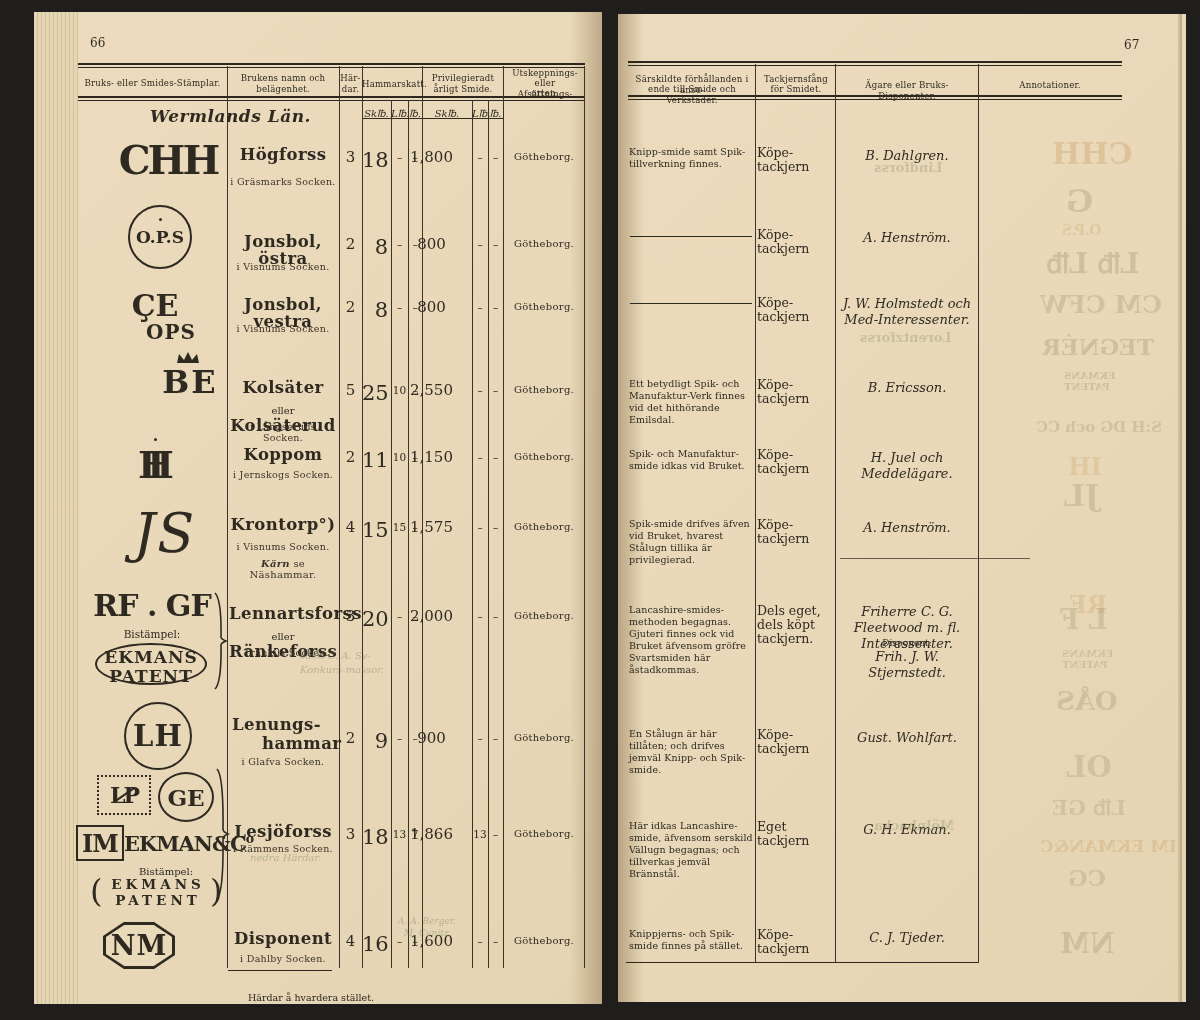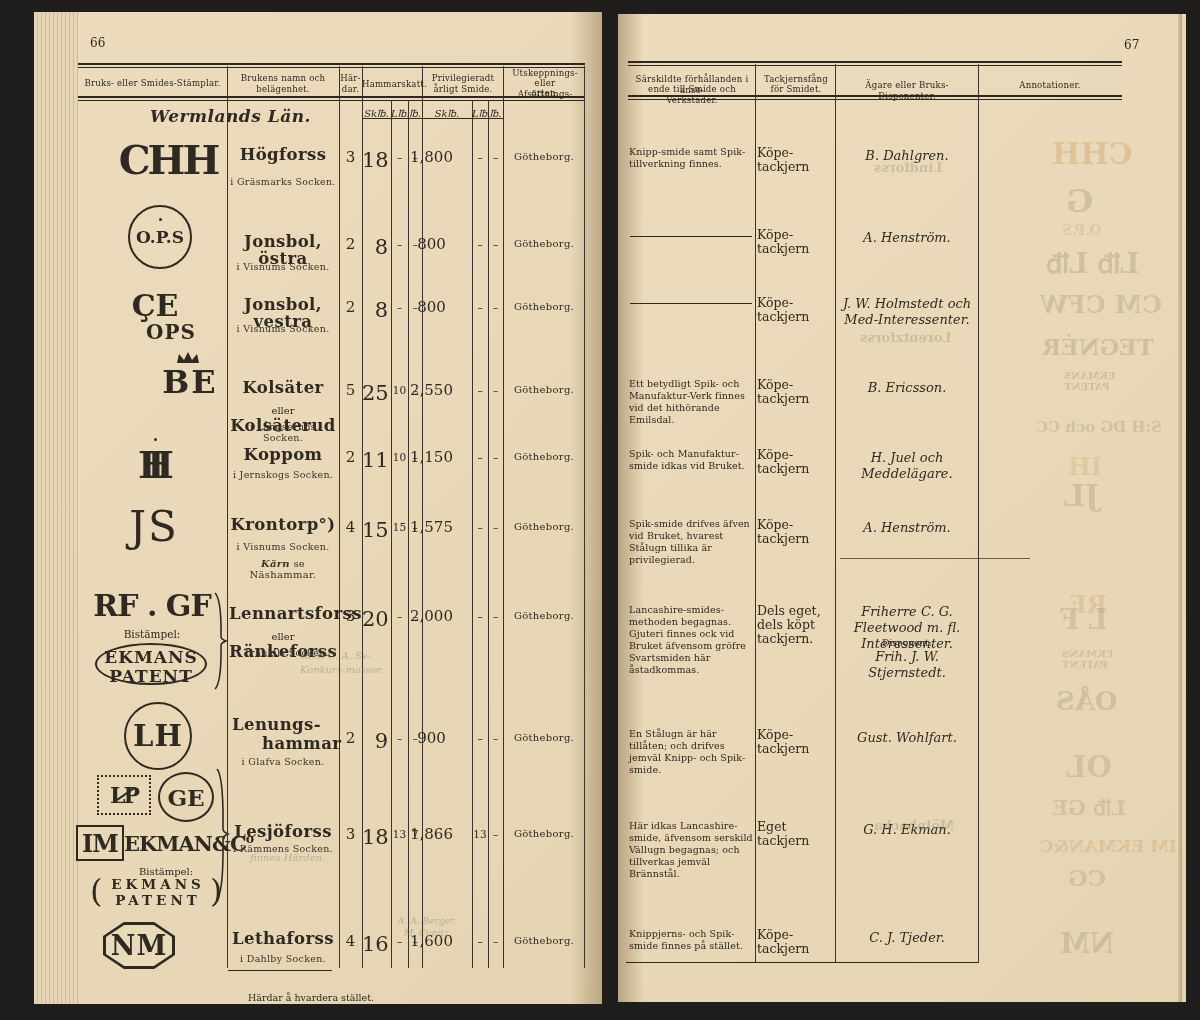--- a/index.html
+++ b/index.html
@@ -117,21 +117,21 @@
     <path d="M3 12 L5 3 L10 9 L14 1 L18 9 L23 3 L25 12 Z" fill="#2e2921"></path>
   </svg>
   <div class="stampT" style="left:146px;top:363px;width:88px;font-size:32px;letter-spacing:2px;">BE</div>
 
   <div class="abs" style="left:134px;top:438px;width:44px;height:46px;">
     <span class="dot" style="left:20px;top:0;"></span>
     <span class="stampT" style="left:0;top:4px;width:44px;font-size:38px;">H</span>
     <span class="stampT" style="left:0;top:4px;width:44px;font-size:38px;">I</span>
   </div>
 
-  <div class="stampT" style="left:119px;top:502px;width:70px;font-size:42px;font-weight:normal;letter-spacing:2px;">JS</div>
+  <div class="stampT" style="left:130px;top:502px;width:70px;font-size:54px;font-style:italic;font-weight:normal;letter-spacing:2px;">JS</div>
 
   <div class="stampT" style="left:88px;top:588px;width:128px;font-size:30px;letter-spacing:-1px;">RF . GF</div>
   <div class="cell" style="left:92px;top:628px;width:120px;font-size:10.5px;text-align:center;">Bistämpel:</div>
   <div class="oval" style="left:95px;top:643px;width:112px;height:42px;font-size:17px;line-height:19px;padding-top:3px;box-sizing:border-box;">
     <div style="letter-spacing:1px;">EKMANS</div>
     <div style="letter-spacing:1px;">PATENT</div>
   </div>
   <svg class="abs" style="left:214px;top:592px;" width="14" height="98" viewBox="0 0 14 98">
     <path d="M1 1 C8 8 7 42 7 45 C7 47 12 49 12 49 C12 49 7 51 7 53 C7 56 8 90 1 97" fill="none" stroke="#2e2921" stroke-width="1.6"></path>
   </svg>
@@ -275,21 +275,21 @@
   <div class="cell socken" style="top:843px;">i Rämmens Socken.</div>
   <div class="cell hard" style="top:825px;">3</div>
   <div class="cell num" style="top:825px;">18</div>
   <div class="cell numS hsl" style="top:828px;">13</div>
   <div class="cell numS hsp" style="top:828px;">7</div>
   <div class="cell numB" style="top:825px;">1,866</div>
   <div class="cell numS sml" style="top:828px;">13</div>
   <div class="cell numS smp" style="top:828px;">–</div>
   <div class="cell ort" style="top:828px;">Götheborg.</div>
 
-  <div class="cell bname" style="top:930px;">Lethaforss</div>
+  <div class="cell bname" style="top:930px;">Disponent</div>
   <div class="cell socken" style="top:953px;">i Dahlby Socken.</div>
   <div class="cell hard" style="top:932px;">4</div>
   <div class="cell num" style="top:932px;">16</div>
   <div class="cell numS hsl" style="top:935px;">–</div>
   <div class="cell numS hsp" style="top:935px;">–</div>
   <div class="cell numB" style="top:932px;">1,600</div>
   <div class="cell numS sml" style="top:935px;">–</div>
   <div class="cell numS smp" style="top:935px;">–</div>
   <div class="cell ort" style="top:935px;">Götheborg.</div>
 
@@ -355,19 +355,19 @@
     <span style="position: absolute; left: 1062px; top: 648px; font-size: 10px; color: rgb(143, 138, 104); opacity: 0.28; white-space: nowrap; filter: blur(0.4px); font-weight: bold; transform: scaleX(-1);">EKMANS</span>
     <span style="position: absolute; left: 1062px; top: 659px; font-size: 10px; color: rgb(143, 138, 104); opacity: 0.28; white-space: nowrap; filter: blur(0.4px); font-weight: bold; transform: scaleX(-1);">PATENT</span>
     <span style="position: absolute; left: 1056px; top: 686px; font-size: 26px; color: rgb(143, 138, 104); opacity: 0.28; white-space: nowrap; filter: blur(0.4px); font-weight: bold; transform: scaleX(-1);">OÅS</span>
     <span style="position: absolute; left: 1066px; top: 750px; font-size: 29px; color: rgb(143, 138, 104); opacity: 0.26; white-space: nowrap; filter: blur(0.4px); font-weight: bold; transform: scaleX(-1);">OL</span>
     <span style="position: absolute; left: 1052px; top: 793px; font-size: 21px; color: rgb(143, 138, 104); opacity: 0.24; white-space: nowrap; filter: blur(0.4px); font-weight: bold; transform: scaleX(-1);">L℔ GE</span>
     <span style="position: absolute; left: 1040px; top: 836px; font-size: 17px; color: rgb(185, 122, 48); opacity: 0.2; white-space: nowrap; filter: blur(0.4px); font-weight: bold; transform: scaleX(-1);">IM EKMAN&amp;C</span>
     <span style="position: absolute; left: 1068px; top: 864px; font-size: 23px; color: rgb(143, 138, 104); opacity: 0.26; white-space: nowrap; filter: blur(0.4px); font-weight: bold; transform: scaleX(-1);">CG</span>
     <span style="position: absolute; left: 1060px; top: 928px; font-size: 27px; color: rgb(143, 138, 104); opacity: 0.28; white-space: nowrap; filter: blur(0.4px); font-weight: bold; transform: scaleX(-1);">NM</span>
     <span style="position: absolute; left: 300px; top: 650px; font-size: 10px; color: rgb(125, 133, 96); opacity: 0.45; white-space: nowrap; filter: blur(0.4px); font-style: italic;">samt C. A. Sv-</span>
     <span style="position: absolute; left: 300px; top: 664px; font-size: 10px; color: rgb(125, 133, 96); opacity: 0.45; white-space: nowrap; filter: blur(0.4px); font-style: italic;">Konkurs-massor.</span>
-    <span style="position: absolute; left: 250px; top: 852px; font-size: 10px; color: rgb(125, 133, 96); opacity: 0.45; white-space: nowrap; filter: blur(0.4px); font-style: italic;">finnes Härden.</span>
+    <span style="position: absolute; left: 250px; top: 852px; font-size: 10px; color: rgb(125, 133, 96); opacity: 0.45; white-space: nowrap; filter: blur(0.4px); font-style: italic;">nedra Härdar.</span>
     <span style="position: absolute; left: 398px; top: 916px; font-size: 9px; color: rgb(125, 133, 96); opacity: 0.45; white-space: nowrap; filter: blur(0.4px); font-style: italic;">A. A. Berger.</span>
     <span style="position: absolute; left: 404px; top: 928px; font-size: 9px; color: rgb(125, 133, 96); opacity: 0.45; white-space: nowrap; filter: blur(0.4px); font-style: italic;">M. Cunitz.</span>
     <span style="position: absolute; left: 874px; top: 160px; font-size: 13px; color: rgb(125, 133, 96); opacity: 0.3; white-space: nowrap; filter: blur(0.4px); font-weight: bold; transform: scaleX(-1);">Lindforss</span>
     <span style="position: absolute; left: 860px; top: 330px; font-size: 13px; color: rgb(125, 133, 96); opacity: 0.3; white-space: nowrap; filter: blur(0.4px); font-weight: bold; transform: scaleX(-1);">Lorentzforss</span>
     <span style="position: absolute; left: 874px; top: 818px; font-size: 13px; color: rgb(125, 133, 96); opacity: 0.3; white-space: nowrap; filter: blur(0.4px); font-weight: bold; transform: scaleX(-1);">Mölnbacka</span>
   </div>
 
 </body></html>

